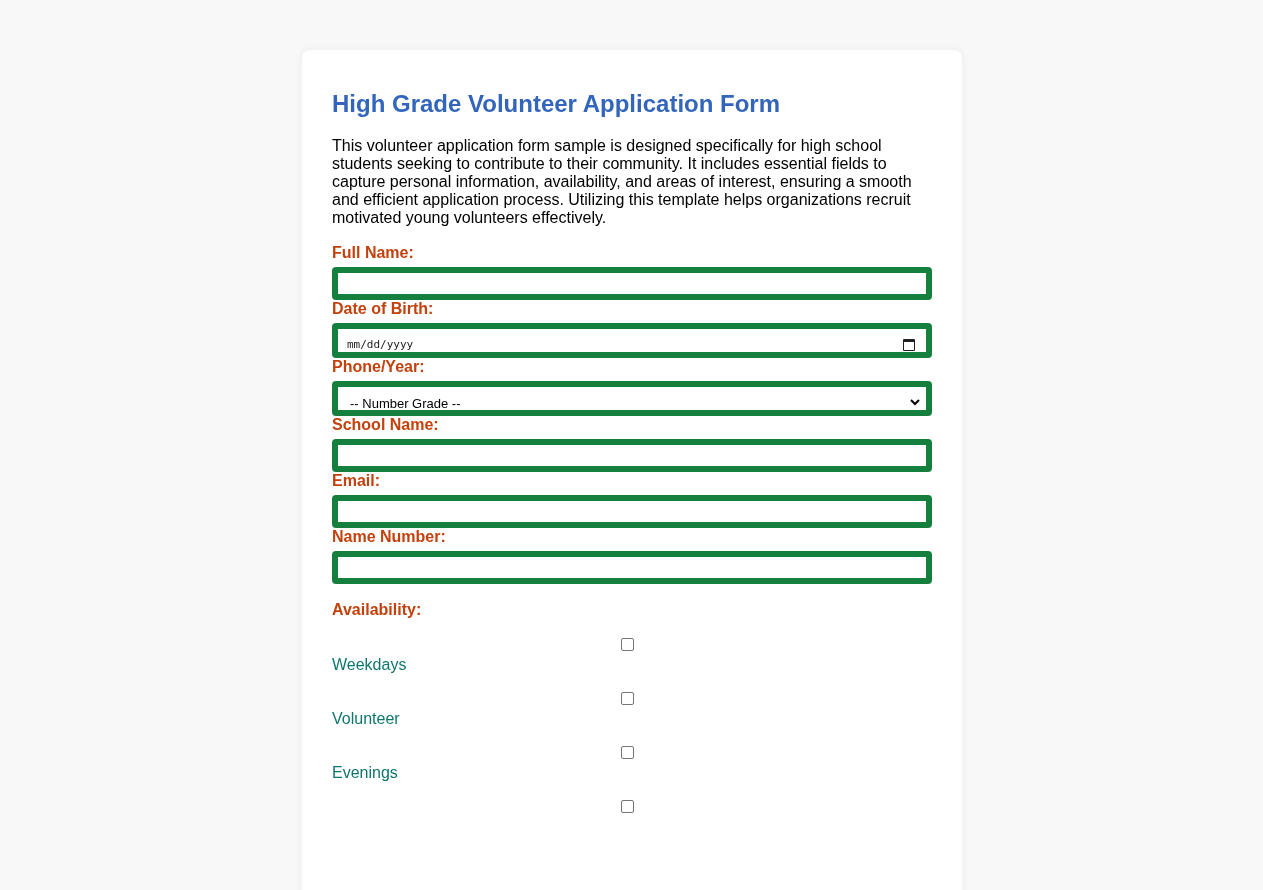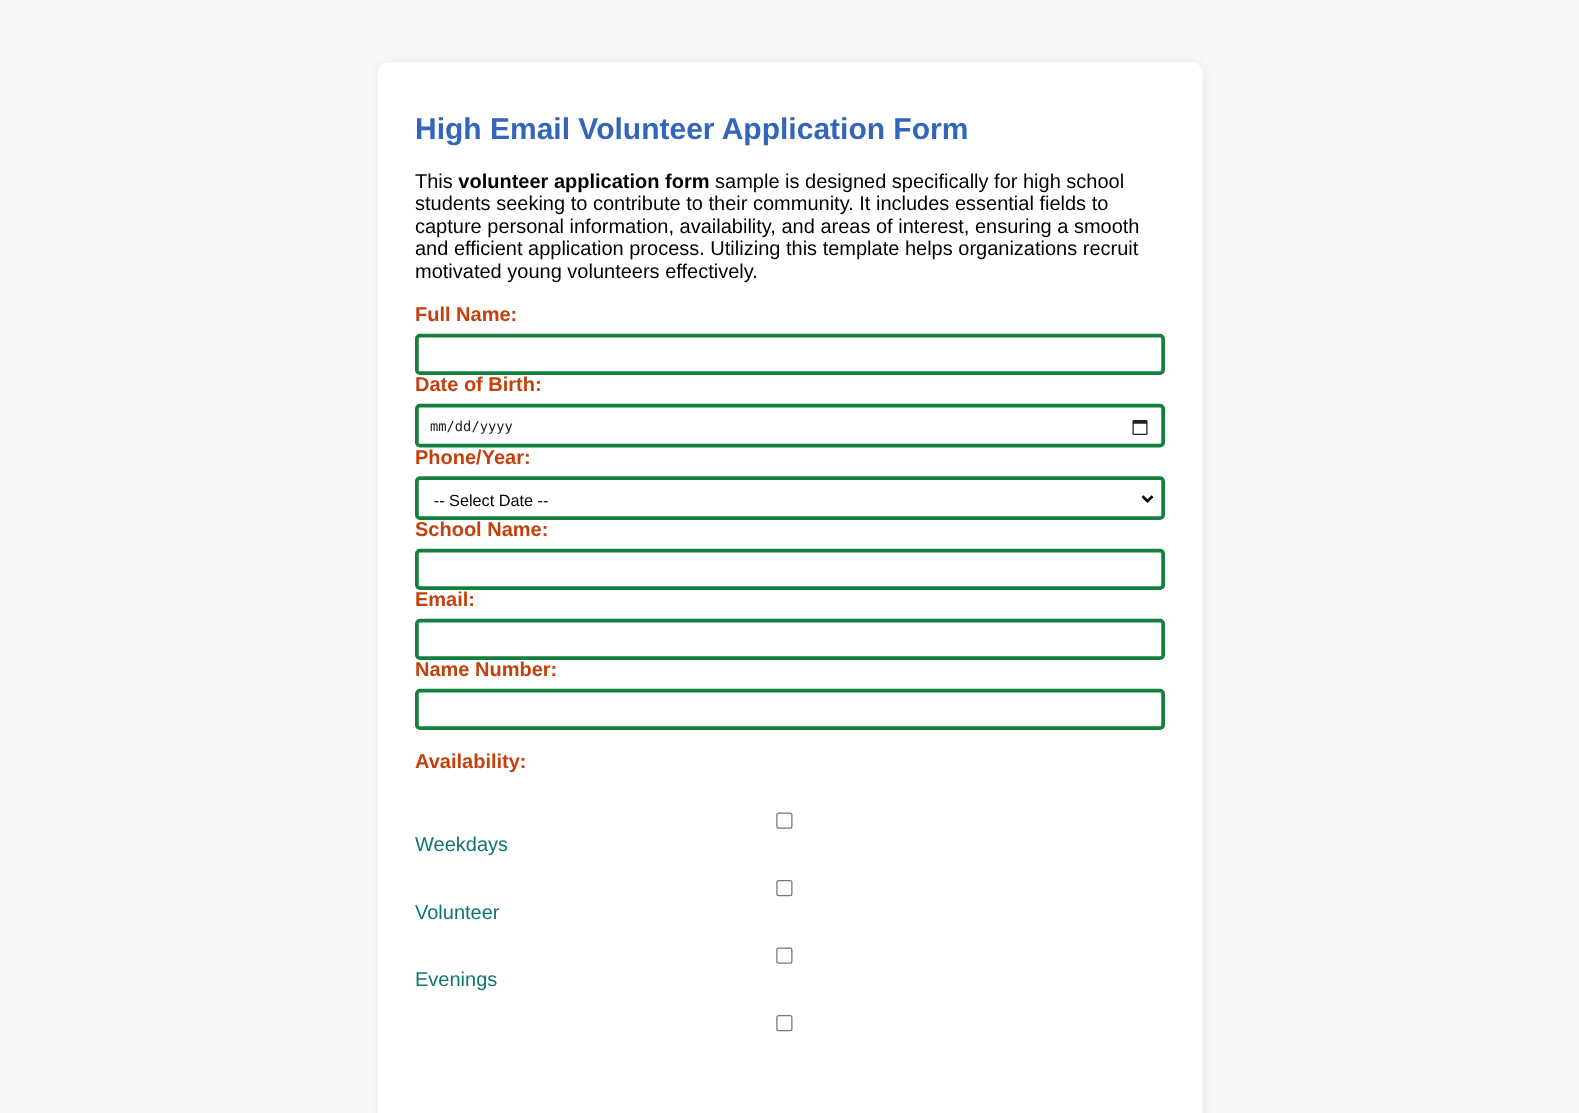--- a/index.html
+++ b/index.html
@@ -28,37 +28,37 @@
     font-size: 24px;
     font-weight: bold;
     line-height: 28px;
   }
   .intro {
     margin: 19px 0 0 0;
     font-size: 16px;
     line-height: 18px;
     color: #000;
   }
-  .intro b { font-weight: bold; margin-top: 24px; }
+  .intro b { font-weight: normal; margin-top: 24px; }
   .field { margin-top: 0; }
   .field:first-of-type { margin-top: 17px; }
   label.lbl {
     display: block;
     font-weight: bold;
     font-size: 16px;
     line-height: 18px;
     color: #c2410c;
     margin-bottom: 5px;
   }
   .inp {
     display: block;
     width: 600px;
     height: 33px;
     box-sizing: border-box;
-    border: 3px solid #15803d;
+    border: 6px solid #15803d;
     border-radius: 4px;
     background: #fff;
     position: relative;
   }
   .inp.tall { height: 35px; }
   .date-text {
     position: absolute;
     left: 9px;
     top: 9px;
     font-family: "DejaVu Sans Mono", monospace;
@@ -112,40 +112,40 @@
     top: 37px;
     font-size: 16px;
     color: #0f766e;
     line-height: 18px;
   }
 </style>
 </head>
 <body>
 
 <div class="card">
-  <h1>High Email Volunteer Application Form</h1>
+  <h1>High Grade Volunteer Application Form</h1>
   <p class="intro"><span>This </span><b>volunteer application form</b><span> sample is designed specifically for high school students seeking to contribute to their community. It includes essential fields to capture personal information, availability, and areas of interest, ensuring a smooth and efficient application process. Utilizing this template helps organizations recruit motivated young volunteers effectively.</span></p>
 
   <div class="field">
     <label class="lbl">Full Name:</label>
     <div class="inp"></div>
   </div>
 
   <div class="field">
     <label class="lbl">Date of Birth:</label>
     <div class="inp tall">
       <span class="date-text">mm/dd/yyyy</span>
       <span class="cal-icon"></span>
     </div>
   </div>
 
   <div class="field">
     <label class="lbl">Phone/Year:</label>
     <div class="inp tall">
-      <span class="select-text">-- Select Date --</span>
+      <span class="select-text">-- Number Grade --</span>
       <svg class="chevron" viewBox="0 0 12 14">
           <path d="M2 5 L6 9 L10 5" stroke="#000" stroke-width="2" fill="none"></path>
         </svg>
     </div>
   </div>
 
   <div class="field">
     <label class="lbl">School Name:</label>
     <div class="inp"></div>
   </div>
@@ -154,21 +154,21 @@
     <label class="lbl">Email:</label>
     <div class="inp"></div>
   </div>
 
   <div class="field">
     <label class="lbl">Name Number:</label>
     <div class="inp"></div>
   </div>
 
   <div class="field avail-title">
-    <label class="lbl" style="margin-bottom:12px">Availability:</label>
+    <label class="lbl" style="margin-bottom:0">Availability:</label>
     <div class="cb-row">
       <span class="cb"></span>
       <span class="cb-label">Weekdays</span>
     </div>
     <div class="cb-row">
       <span class="cb"></span>
       <span class="cb-label">Volunteer</span>
     </div>
     <div class="cb-row">
       <span class="cb"></span>

